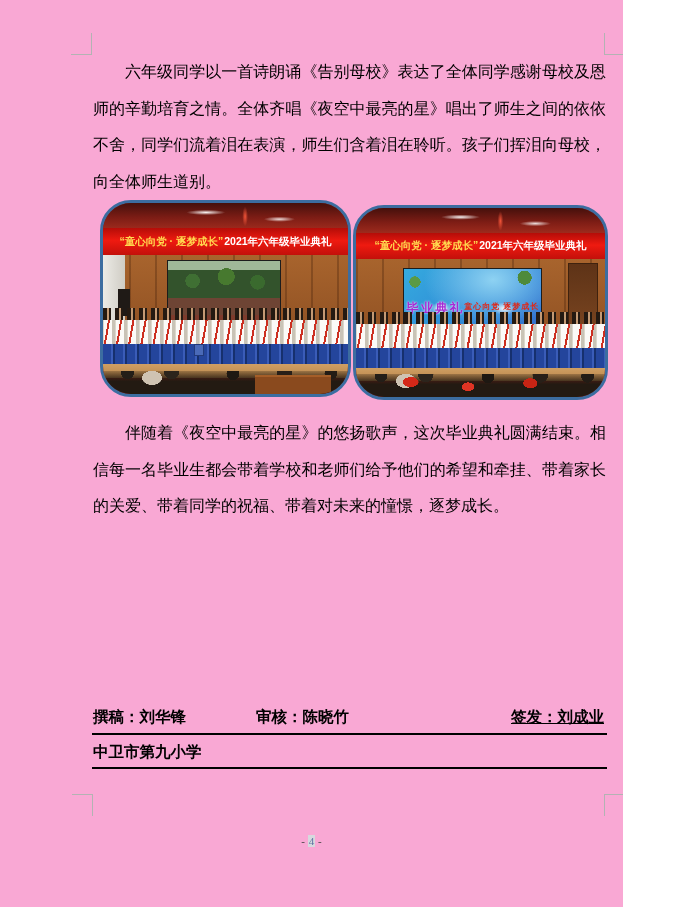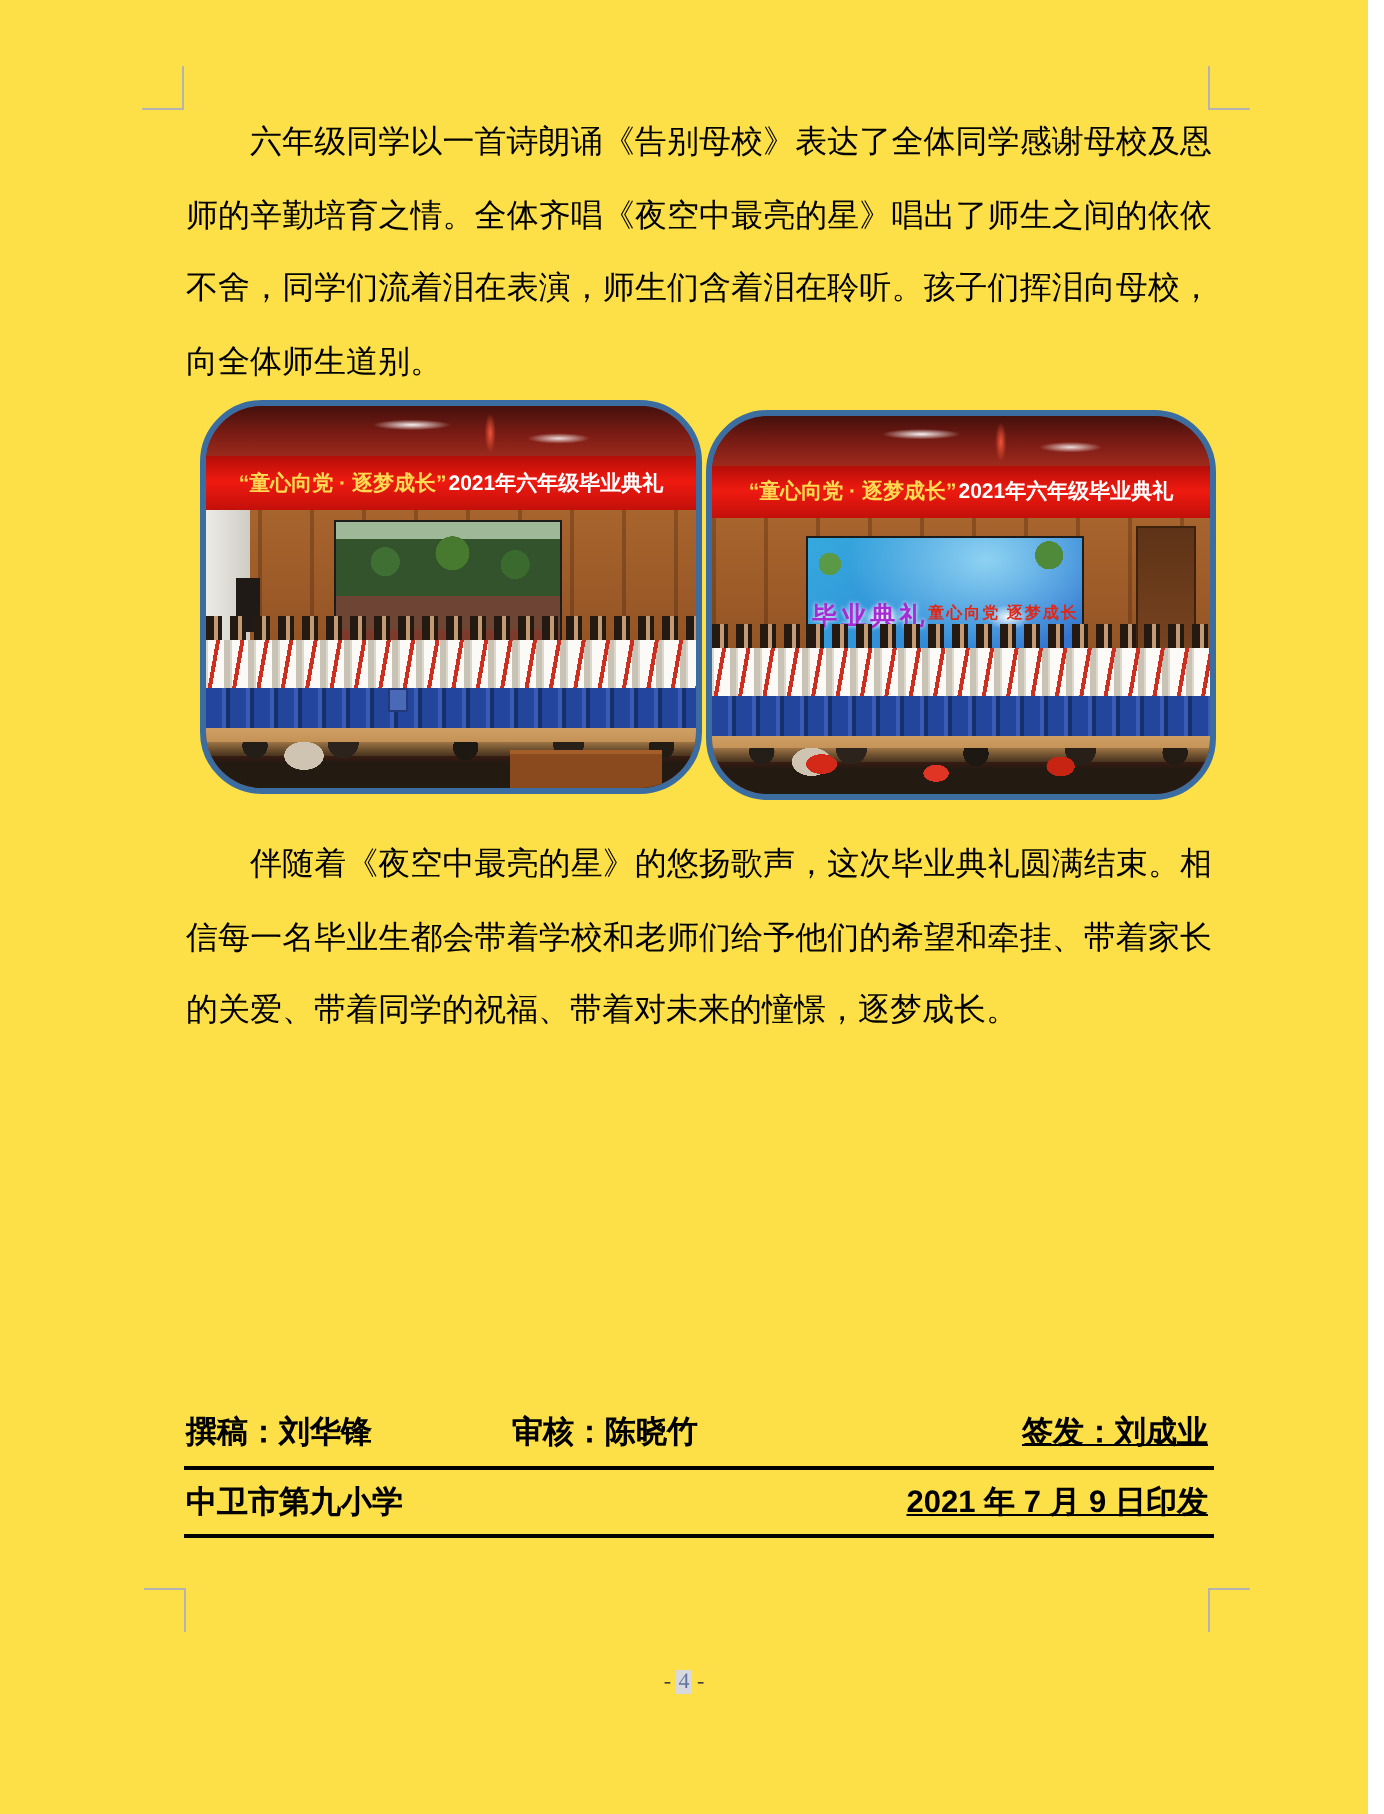--- a/index.html
+++ b/index.html
@@ -1,17 +1,17 @@
 <!DOCTYPE html>
 <html><head>
 <meta charset="utf-8">
 <style>
   html,body{margin:0;padding:0;background:#ffffff;}
   .page{
-    position:relative;width:684px;height:907px;background:#fde047;
+    position:relative;width:623px;height:907px;background:#f9a8d4;
     font-family:"Liberation Serif",serif;color:#000;overflow:hidden;
   }
   
   .cropmark{position:absolute;width:20px;height:21px;}
   .cm-tl{left:71px;top:33px;border-right:1px solid #b3b3b3;border-bottom:1px solid #b3b3b3;}
   .cm-tr{left:604px;top:33px;border-left:1px solid #b3b3b3;border-bottom:1px solid #b3b3b3;}
   .cm-bl{left:72px;top:794px;border-right:1px solid #b3b3b3;border-top:1px solid #b3b3b3;}
   .cm-br{left:604px;top:794px;border-left:1px solid #b3b3b3;border-top:1px solid #b3b3b3;}
   
   .para{
@@ -165,19 +165,18 @@
   <div class="para para2">伴随着《夜空中最亮的星》的悠扬歌声，这次毕业典礼圆满结束。相信每一名毕业生都会带着学校和老师们给予他们的希望和牵挂、带着家长的关爱、带着同学的祝福、带着对未来的憧憬，逐梦成长。</div>
 
   <div class="footer-row footer-row1">
     <span class="f-left">撰稿：刘华锋</span>
     <span class="f-mid">审核：陈晓竹</span>
     <span class="f-right">签发：刘成业</span>
   </div>
   <div class="footer-line fl-1"></div>
   <div class="footer-row footer-row2">
     <span class="f-left">中卫市第九小学</span>
-    <span class="f-right">2021 年 7 月 9 日印发</span>
   </div>
   <div class="footer-line fl-2"></div>
 
   <div class="page-number"><span>- </span><span class="num">4</span><span> -</span></div>
 
 </div>
 
 </body></html>

